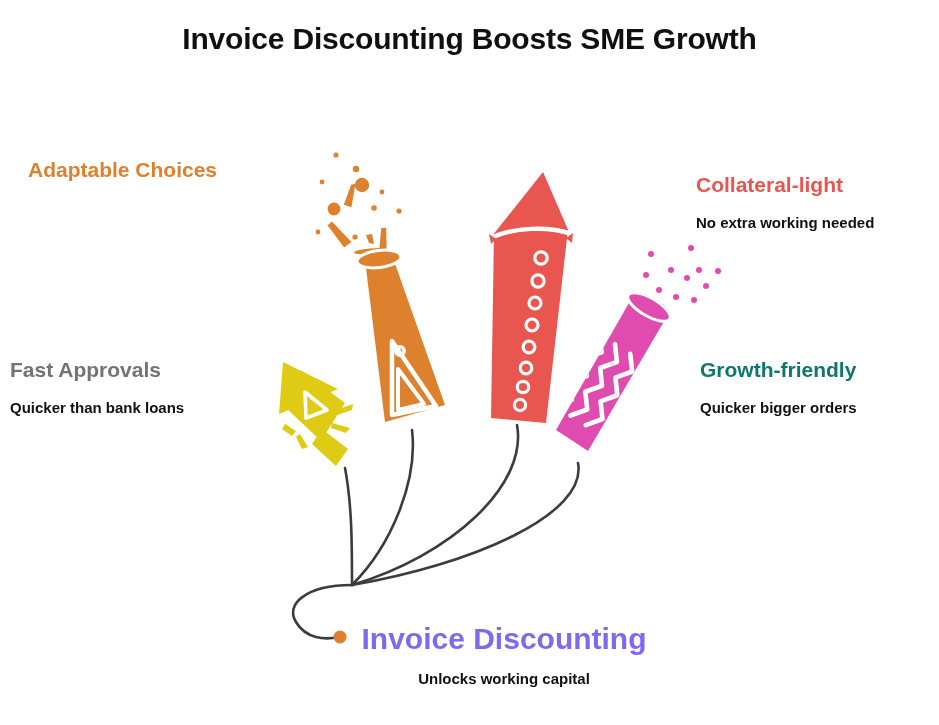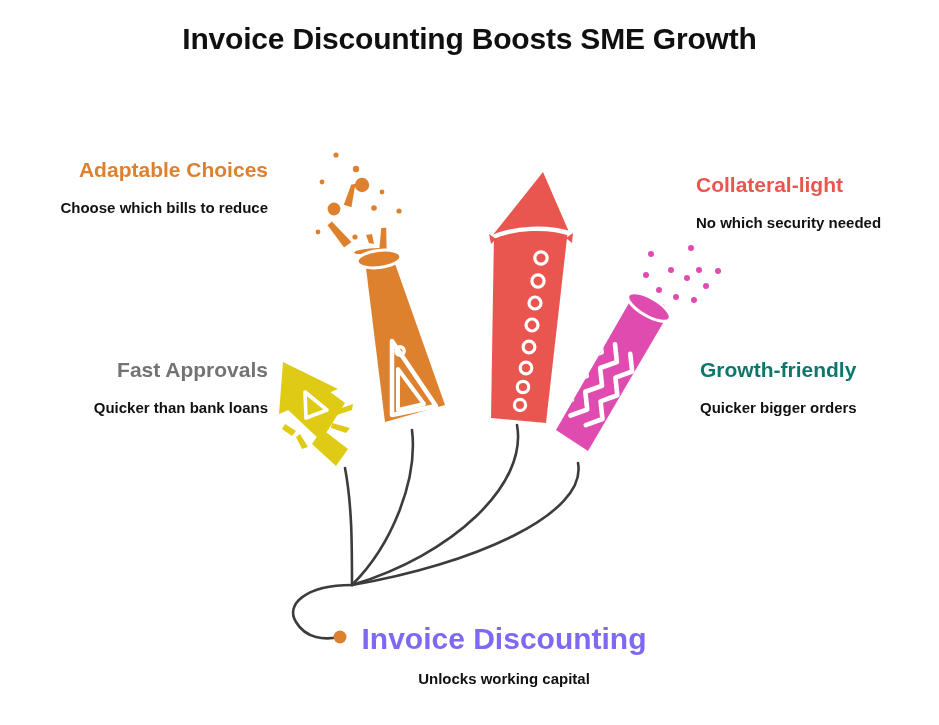--- a/index.html
+++ b/index.html
@@ -49,21 +49,21 @@
     white-space: nowrap;
   }
   .label-sub {
     font-size: 15px;
     font-weight: bold;
     color: #111111;
     line-height: 1.35;
     margin-top: 16px;
   }
   
-  .left-block { text-align: right; }
+  .left-block { }
   .right-block { text-align: left; }
   .center-block { text-align: center; }
 
   #blk-adaptable { left: 28px; top: 158px; width: 240px; }
   #blk-fast      { left: 10px; top: 358px; width: 258px; }
   #blk-collateral{ left: 696px; top: 173px; width: 240px; }
   #blk-growth    { left: 700px; top: 358px; width: 236px; }
   #blk-center    { left: 345px; top: 622px; width: 318px; }
 
   #blk-center .label-head { font-size: 30px; }
@@ -201,31 +201,30 @@
         <path d="M 300 434 L 308 447 L 302 449 L 296 437 Z"></path>
         <path d="M 285 424 L 296 431 L 292 436 L 282 429 Z"></path>
       </g>
     </g>
 
     <circle cx="340" cy="637" r="6.5" fill="#DD812F"></circle>
   </svg>
 
   <div class="label-block left-block" id="blk-adaptable">
     <div class="label-head" style="color:#DD812F">Adaptable Choices</div>
-    <div class="label-sub">Choose which bills to reduce</div>
   </div>
 
   <div class="label-block left-block" id="blk-fast">
     <div class="label-head" style="color:#737373">Fast Approvals</div>
     <div class="label-sub">Quicker than bank loans</div>
   </div>
 
   <div class="label-block right-block" id="blk-collateral">
     <div class="label-head" style="color:#E9564F">Collateral-light</div>
-    <div class="label-sub">No which security needed</div>
+    <div class="label-sub">No extra working needed</div>
   </div>
 
   <div class="label-block right-block" id="blk-growth">
     <div class="label-head" style="color:#0f766e">Growth-friendly</div>
     <div class="label-sub">Quicker bigger orders</div>
   </div>
 
   <div class="label-block center-block" id="blk-center">
     <div class="label-head" style="color:#8068F0">Invoice Discounting</div>
     <div class="label-sub">Unlocks working capital</div>

